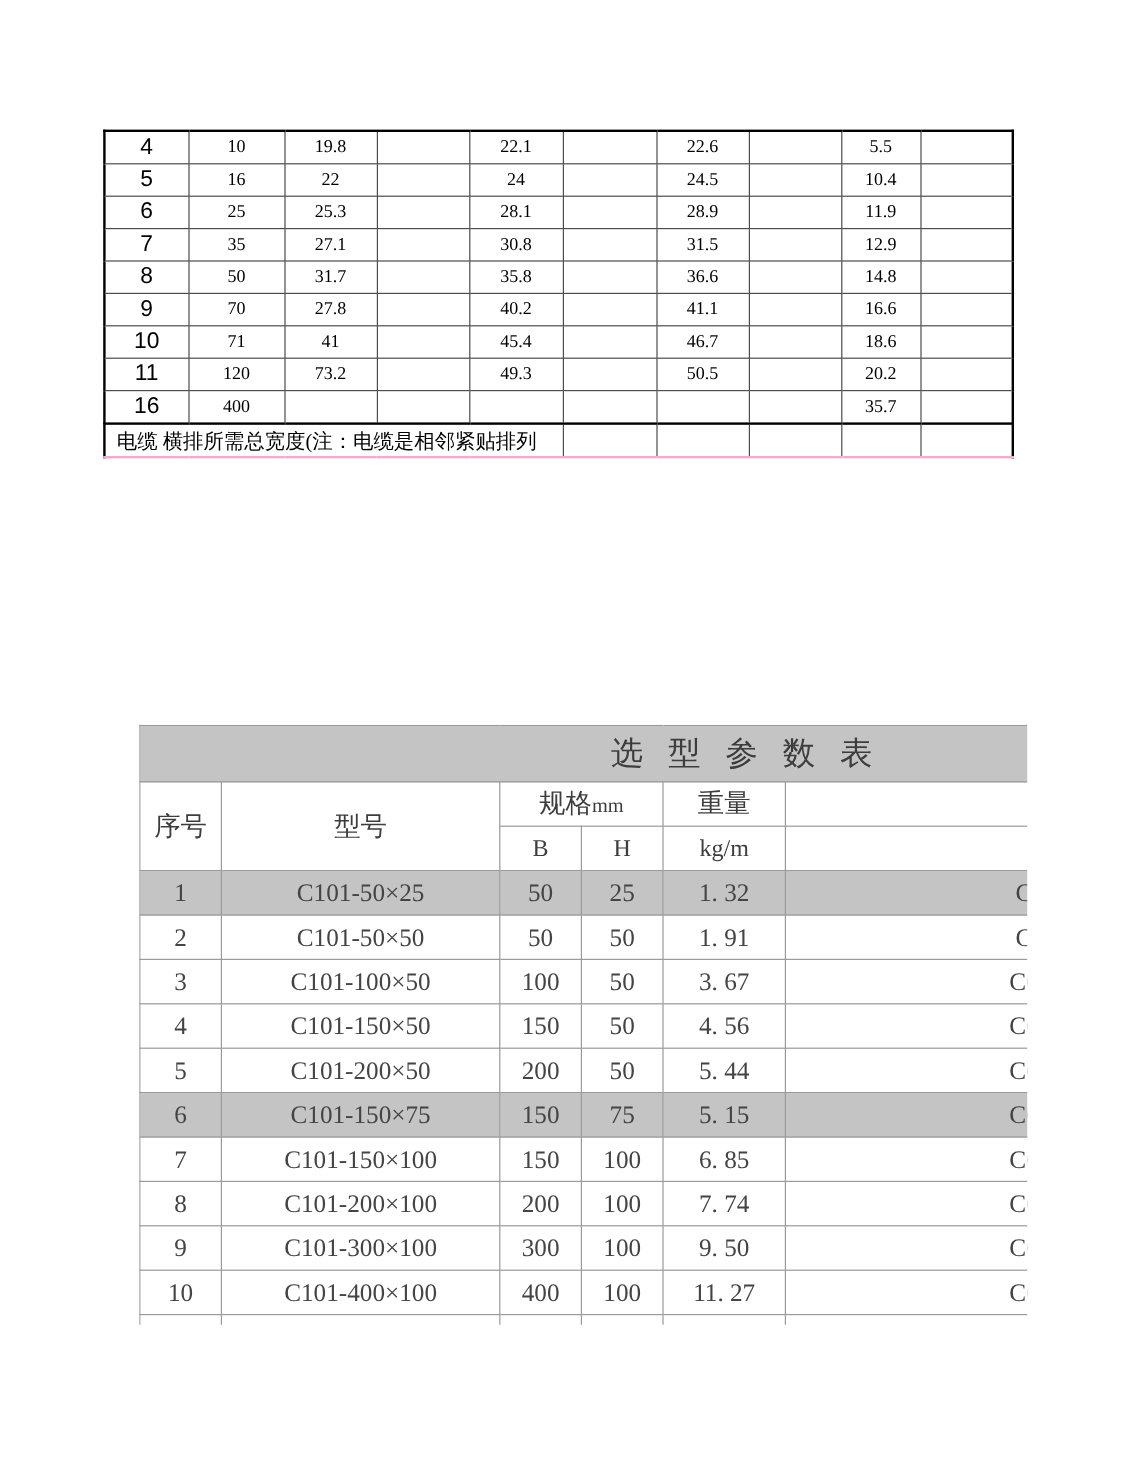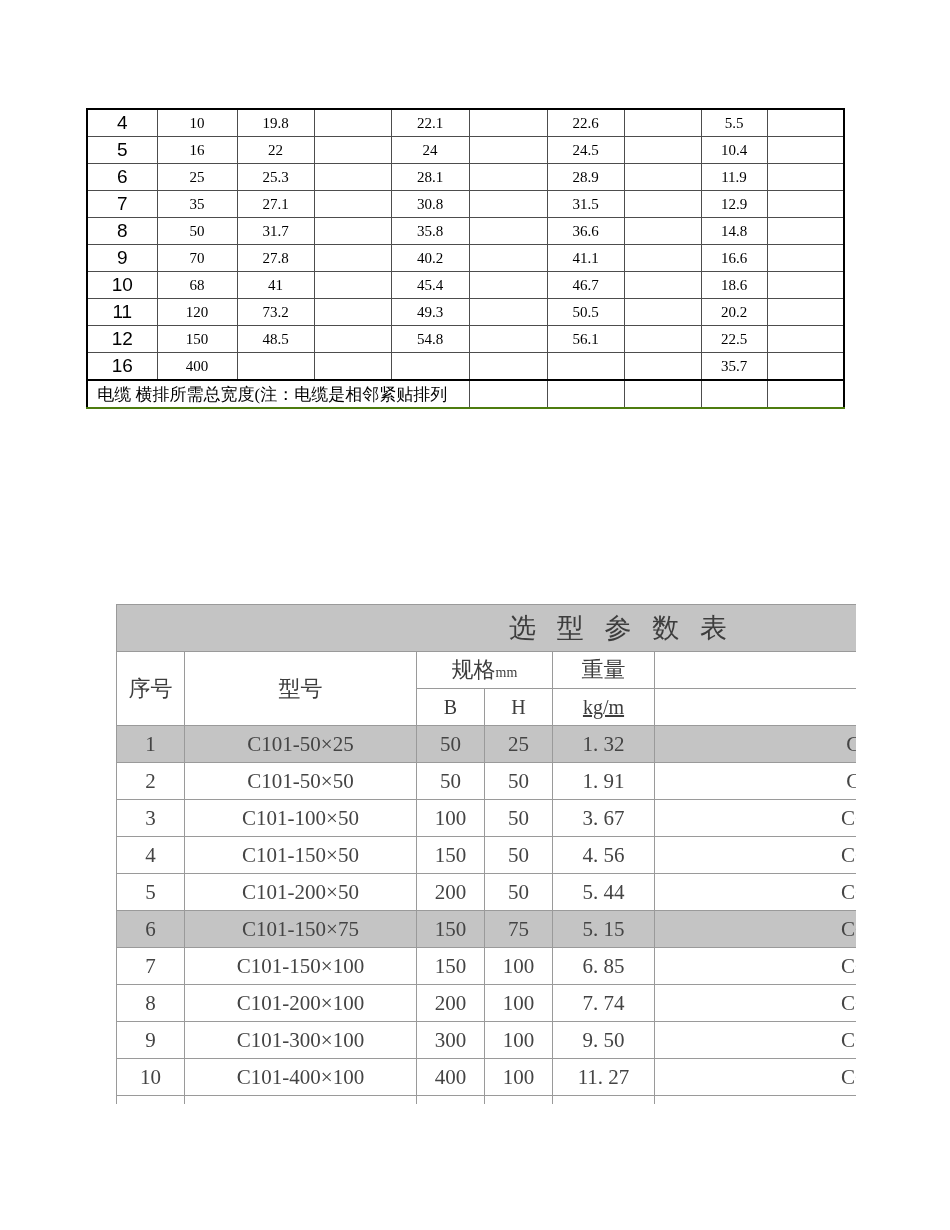--- a/index.html
+++ b/index.html
@@ -41,21 +41,21 @@
   }
   table.t1 td.idx {
     font-family: "Liberation Sans", sans-serif;
     font-size: 19px;
     border-left: 2px solid #000;
     border-right: 1px solid #4d4d4d;
   }
   table.t1 tr.first-row td { border-top: 2px solid #000; }
   table.t1 td.edge-right { border-right: 2px solid #000; }
   table.t1 tr.last-data td { border-bottom: 2px solid #000; }
-  table.t1 tr.sum-last td { border-bottom: 2px solid #4d7c0f; }
+  table.t1 tr.sum-last td { border-bottom: 2px solid #f9a8d4; }
   table.t1 td.sum-label {
     font-size: 17px;
     text-align: center;
     border-left: 2px solid #000;
     overflow: visible;
   }
   table.t1 td.sum-label span.overflow {
     display: inline-block;
     white-space: nowrap;
     position: relative;
@@ -96,36 +96,35 @@
     color: #3d3d3d;
     border-top: 1px solid #9a9a9a;
   }
   table.t2 .hdr {
     height: 36px;
     font-size: 22px;
     color: #3d3d3d;
   }
   table.t2 .hdr-small {
     font-size: 15px;
-    text-decoration: underline;
   }
   table.t2 .hdr-sub {
     height: 36px;
     font-size: 20px;
     color: #3d3d3d;
   }
   table.t2 .data td {
     height: 36px;
     font-size: 21px;
   }
   table.t2 tr.shaded td {
     background: #c4c4c4;
   }
   .unit-sup {
-    font-size: 14px;
+    font-size: 17px;
     vertical-align: baseline;
     letter-spacing: 0;
   }
 </style>
 </head>
 <body>
 
 <div class="t1-wrap">
   <table class="t1">
     <colgroup>
@@ -208,52 +207,40 @@
           <td></td>
           <td>40.2</td>
           <td></td>
           <td>41.1</td>
           <td></td>
           <td>16.6</td>
           <td class=" edge-right"></td>
         </tr>
         <tr>
           <td class="idx">10</td>
-          <td>68</td>
+          <td>71</td>
           <td>41</td>
           <td></td>
           <td>45.4</td>
           <td></td>
           <td>46.7</td>
           <td></td>
           <td>18.6</td>
           <td class=" edge-right"></td>
         </tr>
         <tr>
           <td class="idx">11</td>
           <td>120</td>
           <td>73.2</td>
           <td></td>
           <td>49.3</td>
           <td></td>
           <td>50.5</td>
           <td></td>
           <td>20.2</td>
-          <td class=" edge-right"></td>
-        </tr>
-        <tr>
-          <td class="idx">12</td>
-          <td>150</td>
-          <td>48.5</td>
-          <td></td>
-          <td>54.8</td>
-          <td></td>
-          <td>56.1</td>
-          <td></td>
-          <td>22.5</td>
           <td class=" edge-right"></td>
         </tr>
         <tr class=" last-data">
           <td class="idx">16</td>
           <td>400</td>
           <td></td>
           <td></td>
           <td></td>
           <td></td>
           <td></td>

